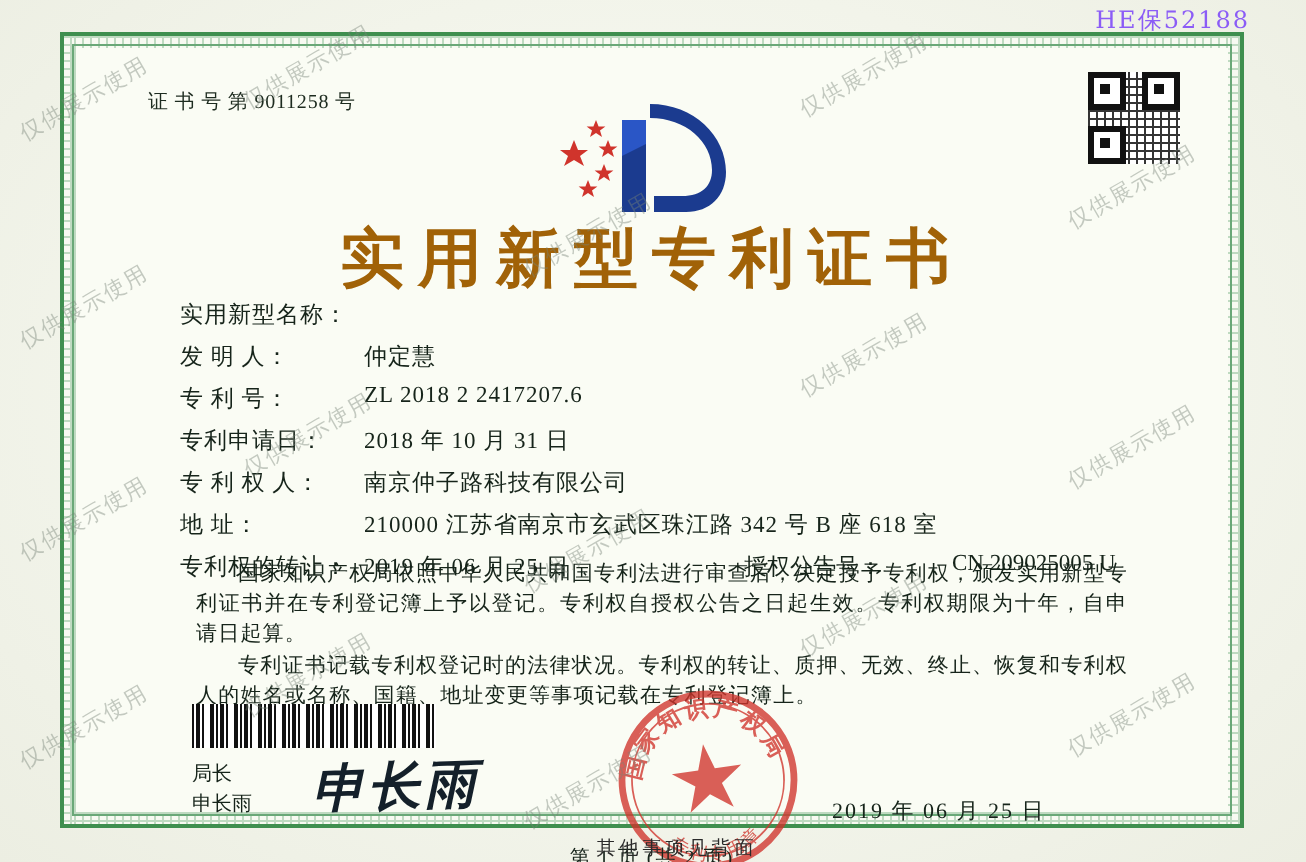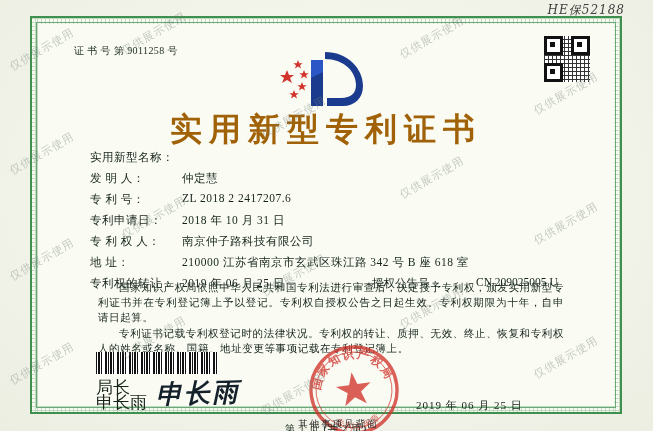--- a/index.html
+++ b/index.html
@@ -111,21 +111,21 @@
   
   .barcode{
     position:absolute;left:58px;top:328px;width:122px;height:22px;
     background:repeating-linear-gradient(90deg,
       #111 0 1px, #fff 1px 2px, #111 2px 4px, #fff 4px 5px,
       #111 5px 6px, #fff 6px 9px, #111 9px 11px, #fff 11px 12px);
   }
 
   
   .sig-label{
-    position:absolute;left:58px;top:356px;font-size:17px;color:#16241a;line-height:15px;
+    position:absolute;left:58px;top:356px;font-size:10px;color:#16241a;line-height:15px;
   }
   .sig-name{
     position:absolute;left:118px;top:352px;
     font-size:26px;color:#14202a;
     font-family:"DejaVu Serif", serif;
     font-style:italic;font-weight:bold;letter-spacing:2px;
     transform:rotate(-2deg);
   }
 
   
@@ -143,21 +143,21 @@
     font-size:10px;color:#16241a;letter-spacing:1px;
   }
 
   .footer-note{
     position:absolute;left:0;right:0;top:418px;text-align:center;
     font-size:9.5px;color:#2a2a2a;letter-spacing:2px;margin-left:24px;
   }
 
   .handwrite-top{
     position:absolute;right:28px;top:2px;
-    font-size:12px;color:#404040;font-style:italic;letter-spacing:1px;
+    font-size:12px;color:#8b5cf6;letter-spacing:1px;
     font-family:"DejaVu Serif", serif;
   }
 
   
   .wm{
     position:absolute;
     color:rgba(120,130,120,.42);
     font-size:11px;letter-spacing:1px;
     transform:rotate(-30deg);
     white-space:nowrap;

